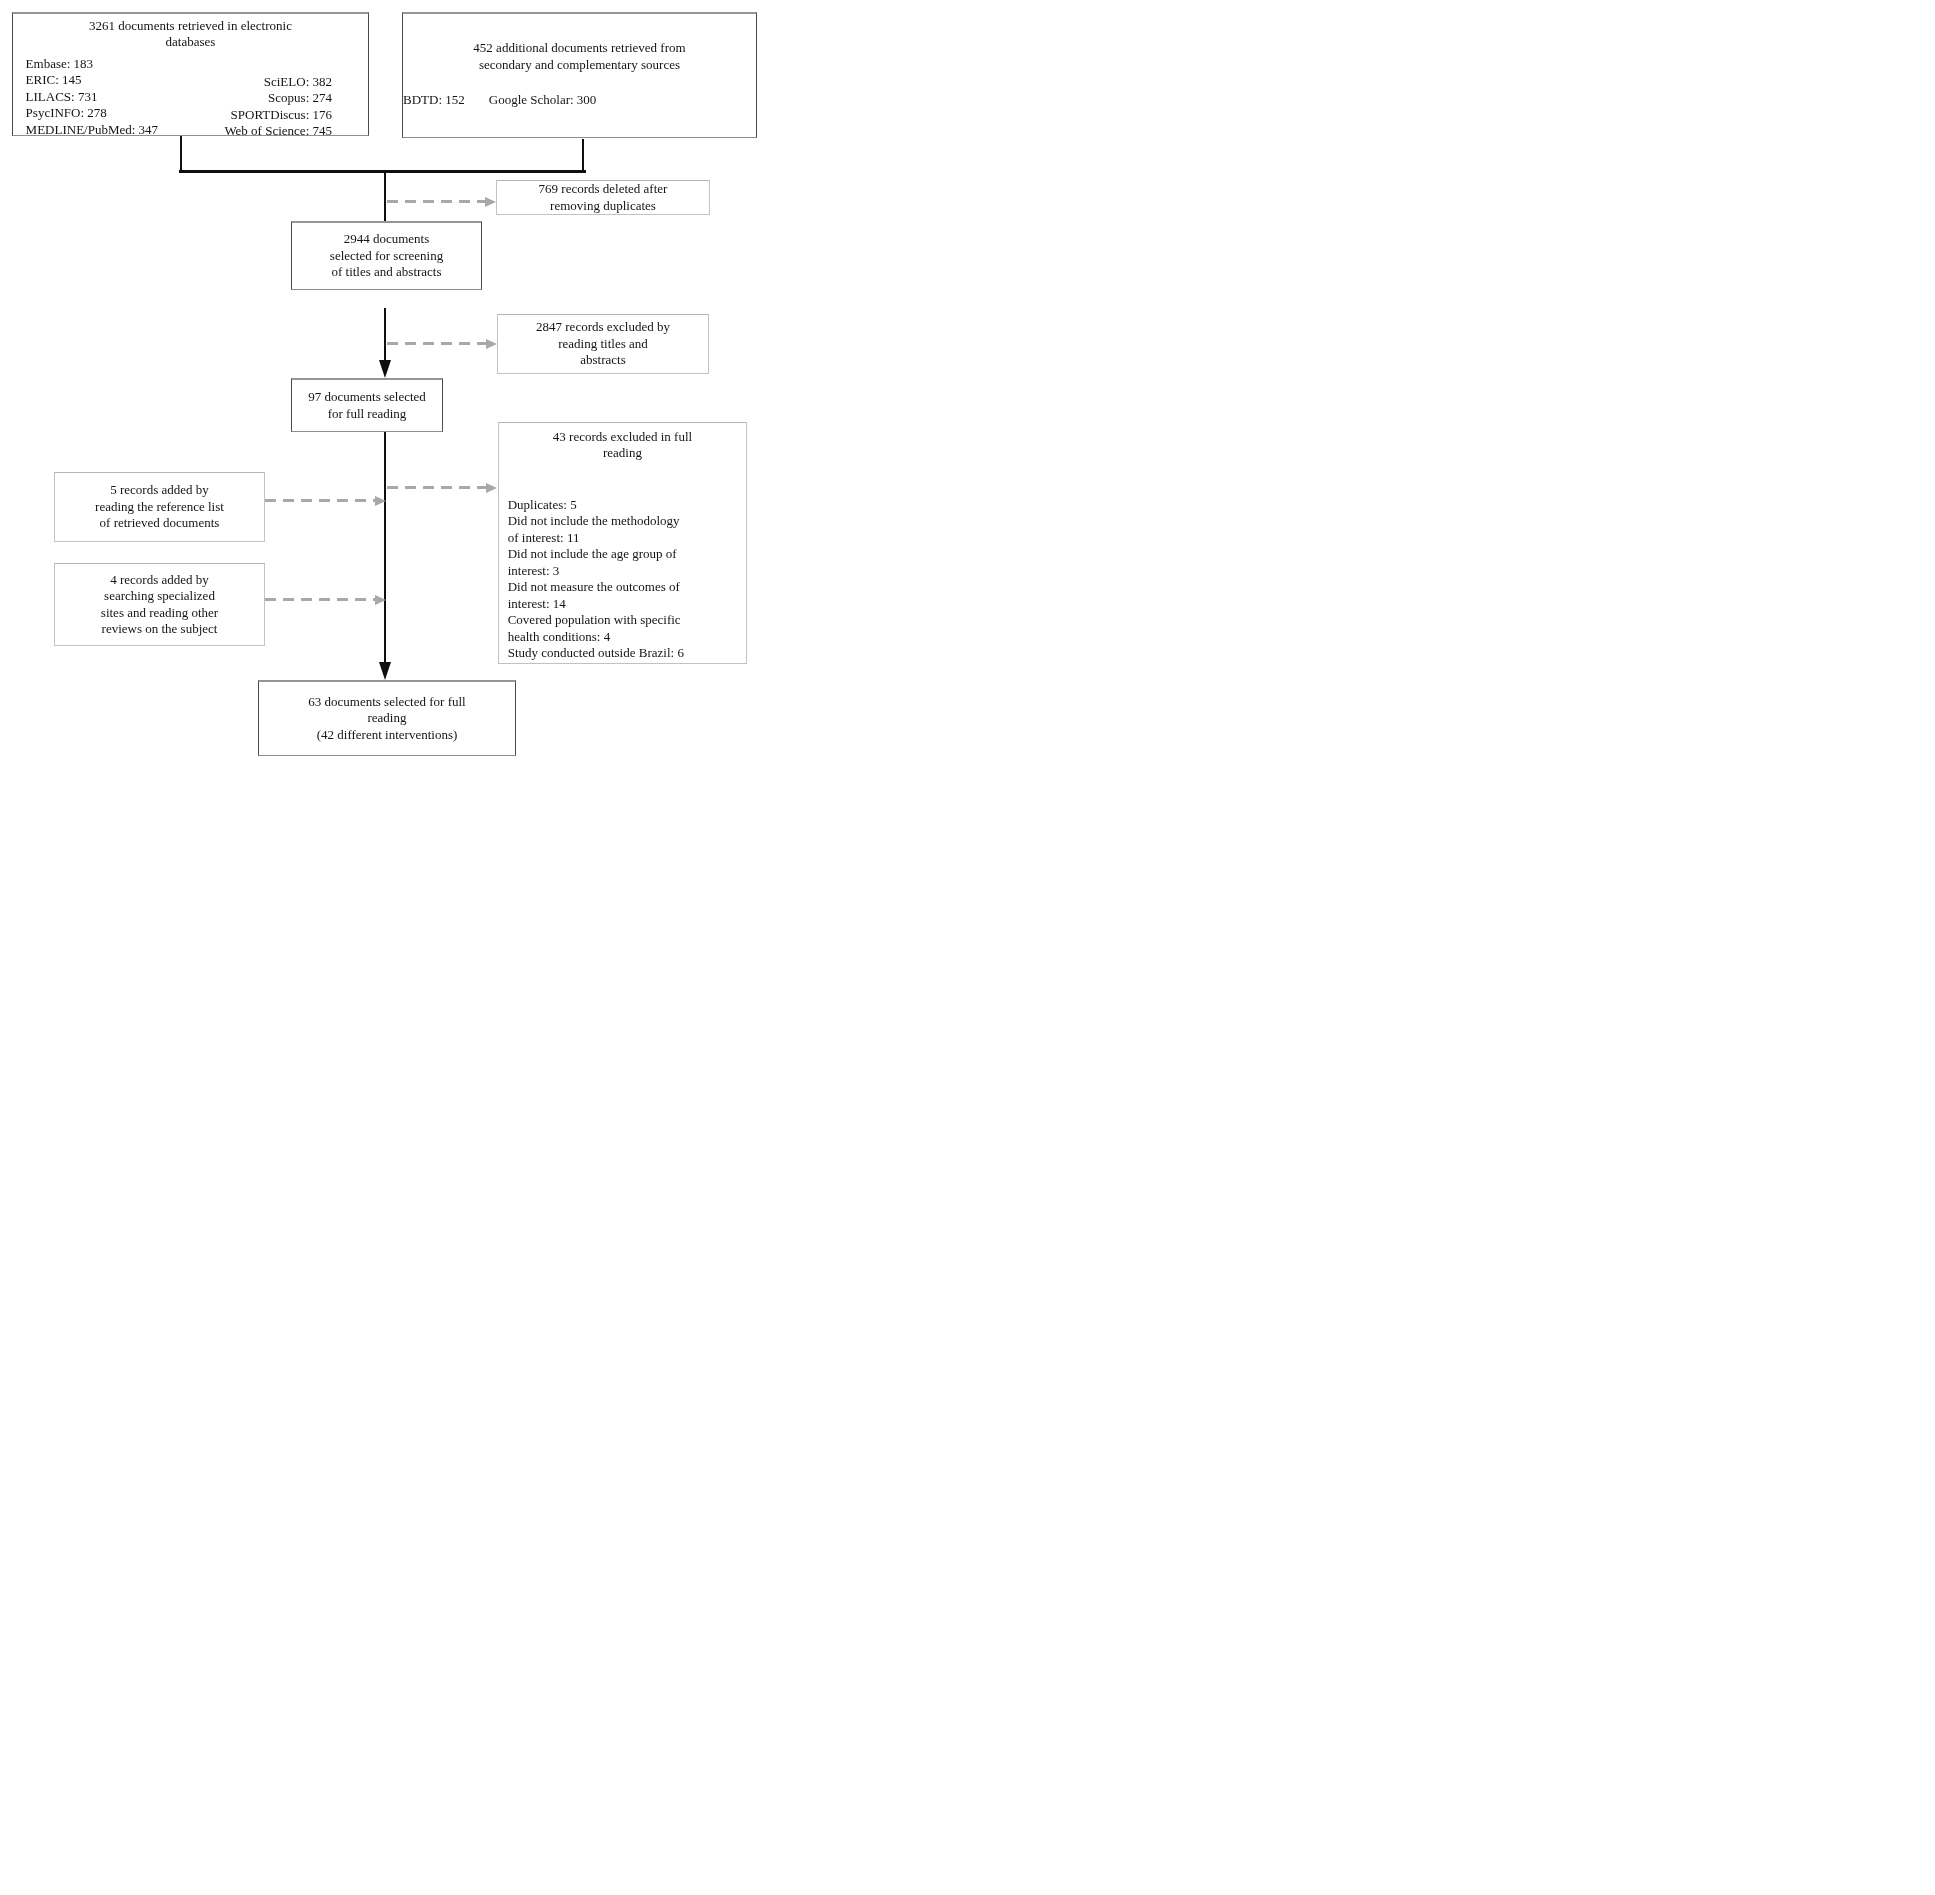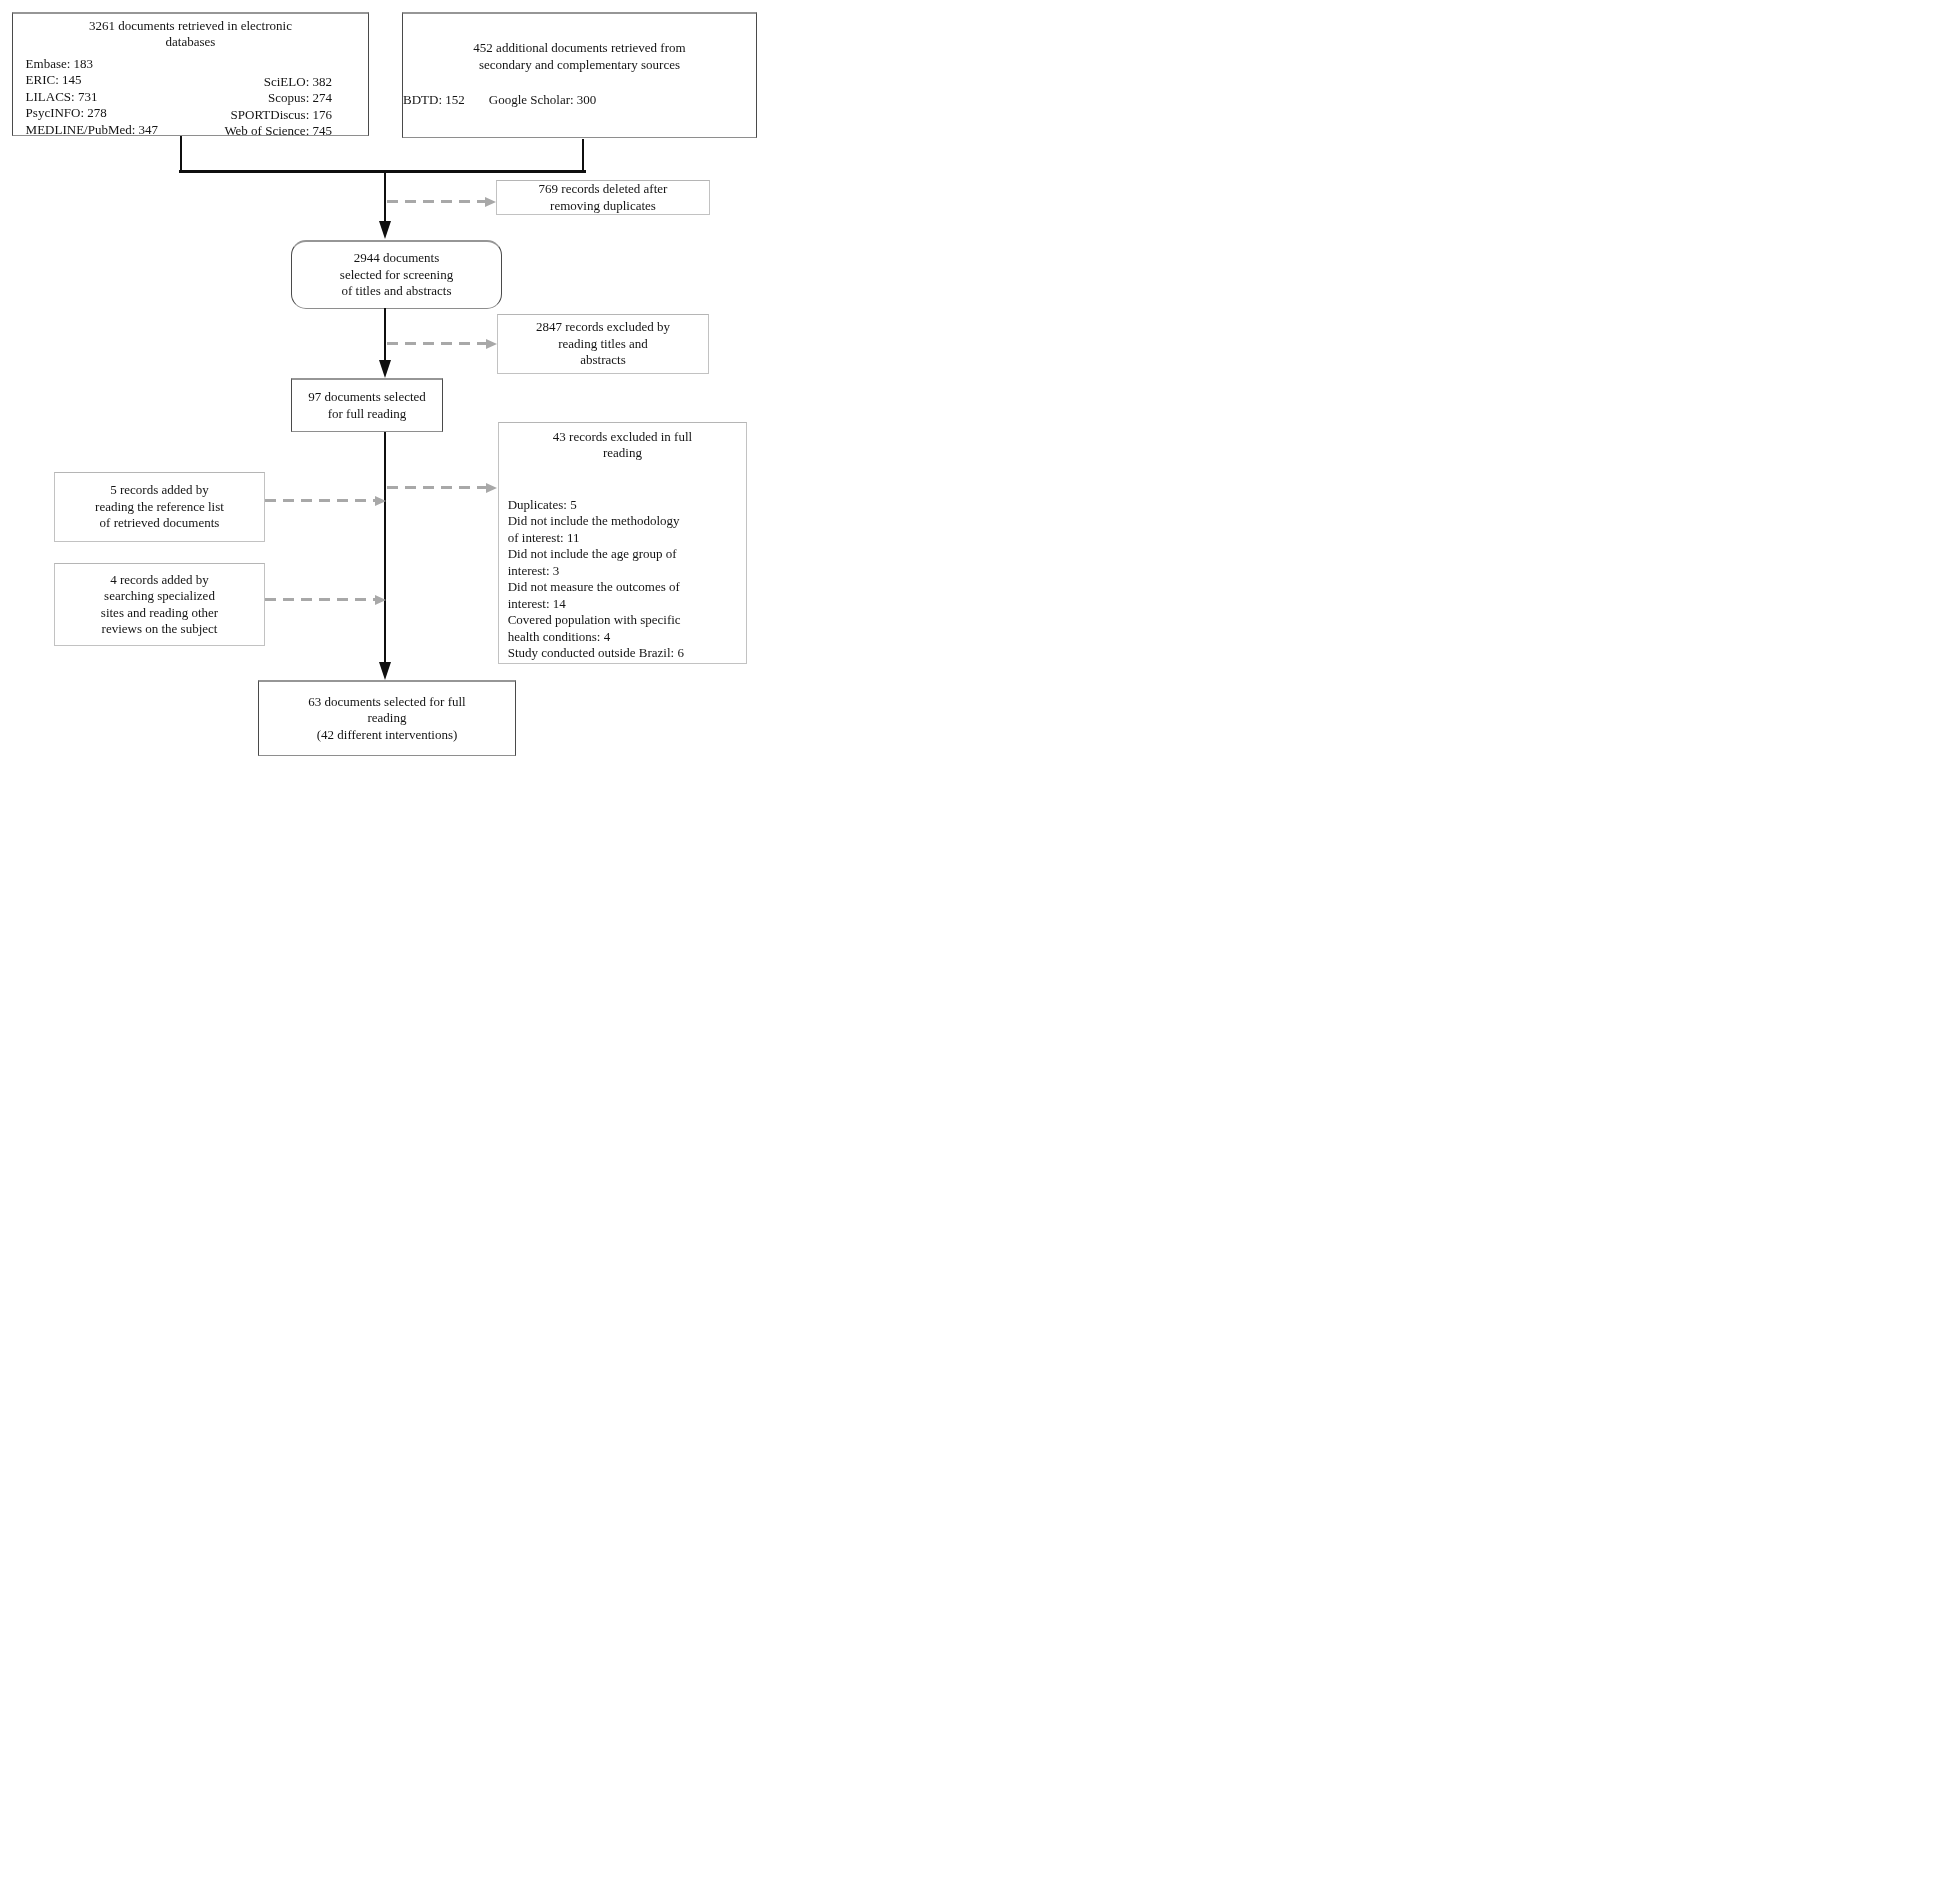--- a/index.html
+++ b/index.html
@@ -124,21 +124,21 @@
   <div class="vline" style="left:384px;top:173px;height:49px;"></div>
   <div class="solid-head" style="left:379px;top:221px;"></div>
 
   <div class="dashline" style="left:387px;top:200px;width:98px;"></div>
   <div class="dash-head" style="left:485px;top:197px;"></div>
   <div class="box box-light center-col" style="left:496px;top:180px;width:214px;height:35px;">
     <div class="prewrap">769 records deleted after
 removing duplicates</div>
   </div>
 
-  <div class="box box-dark center-col" style="left:291px;top:240px;width:211px;height:69px;border-radius:15px;">
+  <div class="box box-dark center-col" style="left:291px;top:221px;width:191px;height:69px;">
     <div class="prewrap">2944 documents
 selected for screening
 of titles and abstracts</div>
   </div>
 
   <div class="vline" style="left:384px;top:308px;height:53px;"></div>
   <div class="solid-head" style="left:379px;top:360px;"></div>
 
   <div class="dashline" style="left:387px;top:342px;width:99px;"></div>
   <div class="dash-head" style="left:486px;top:339px;"></div>

